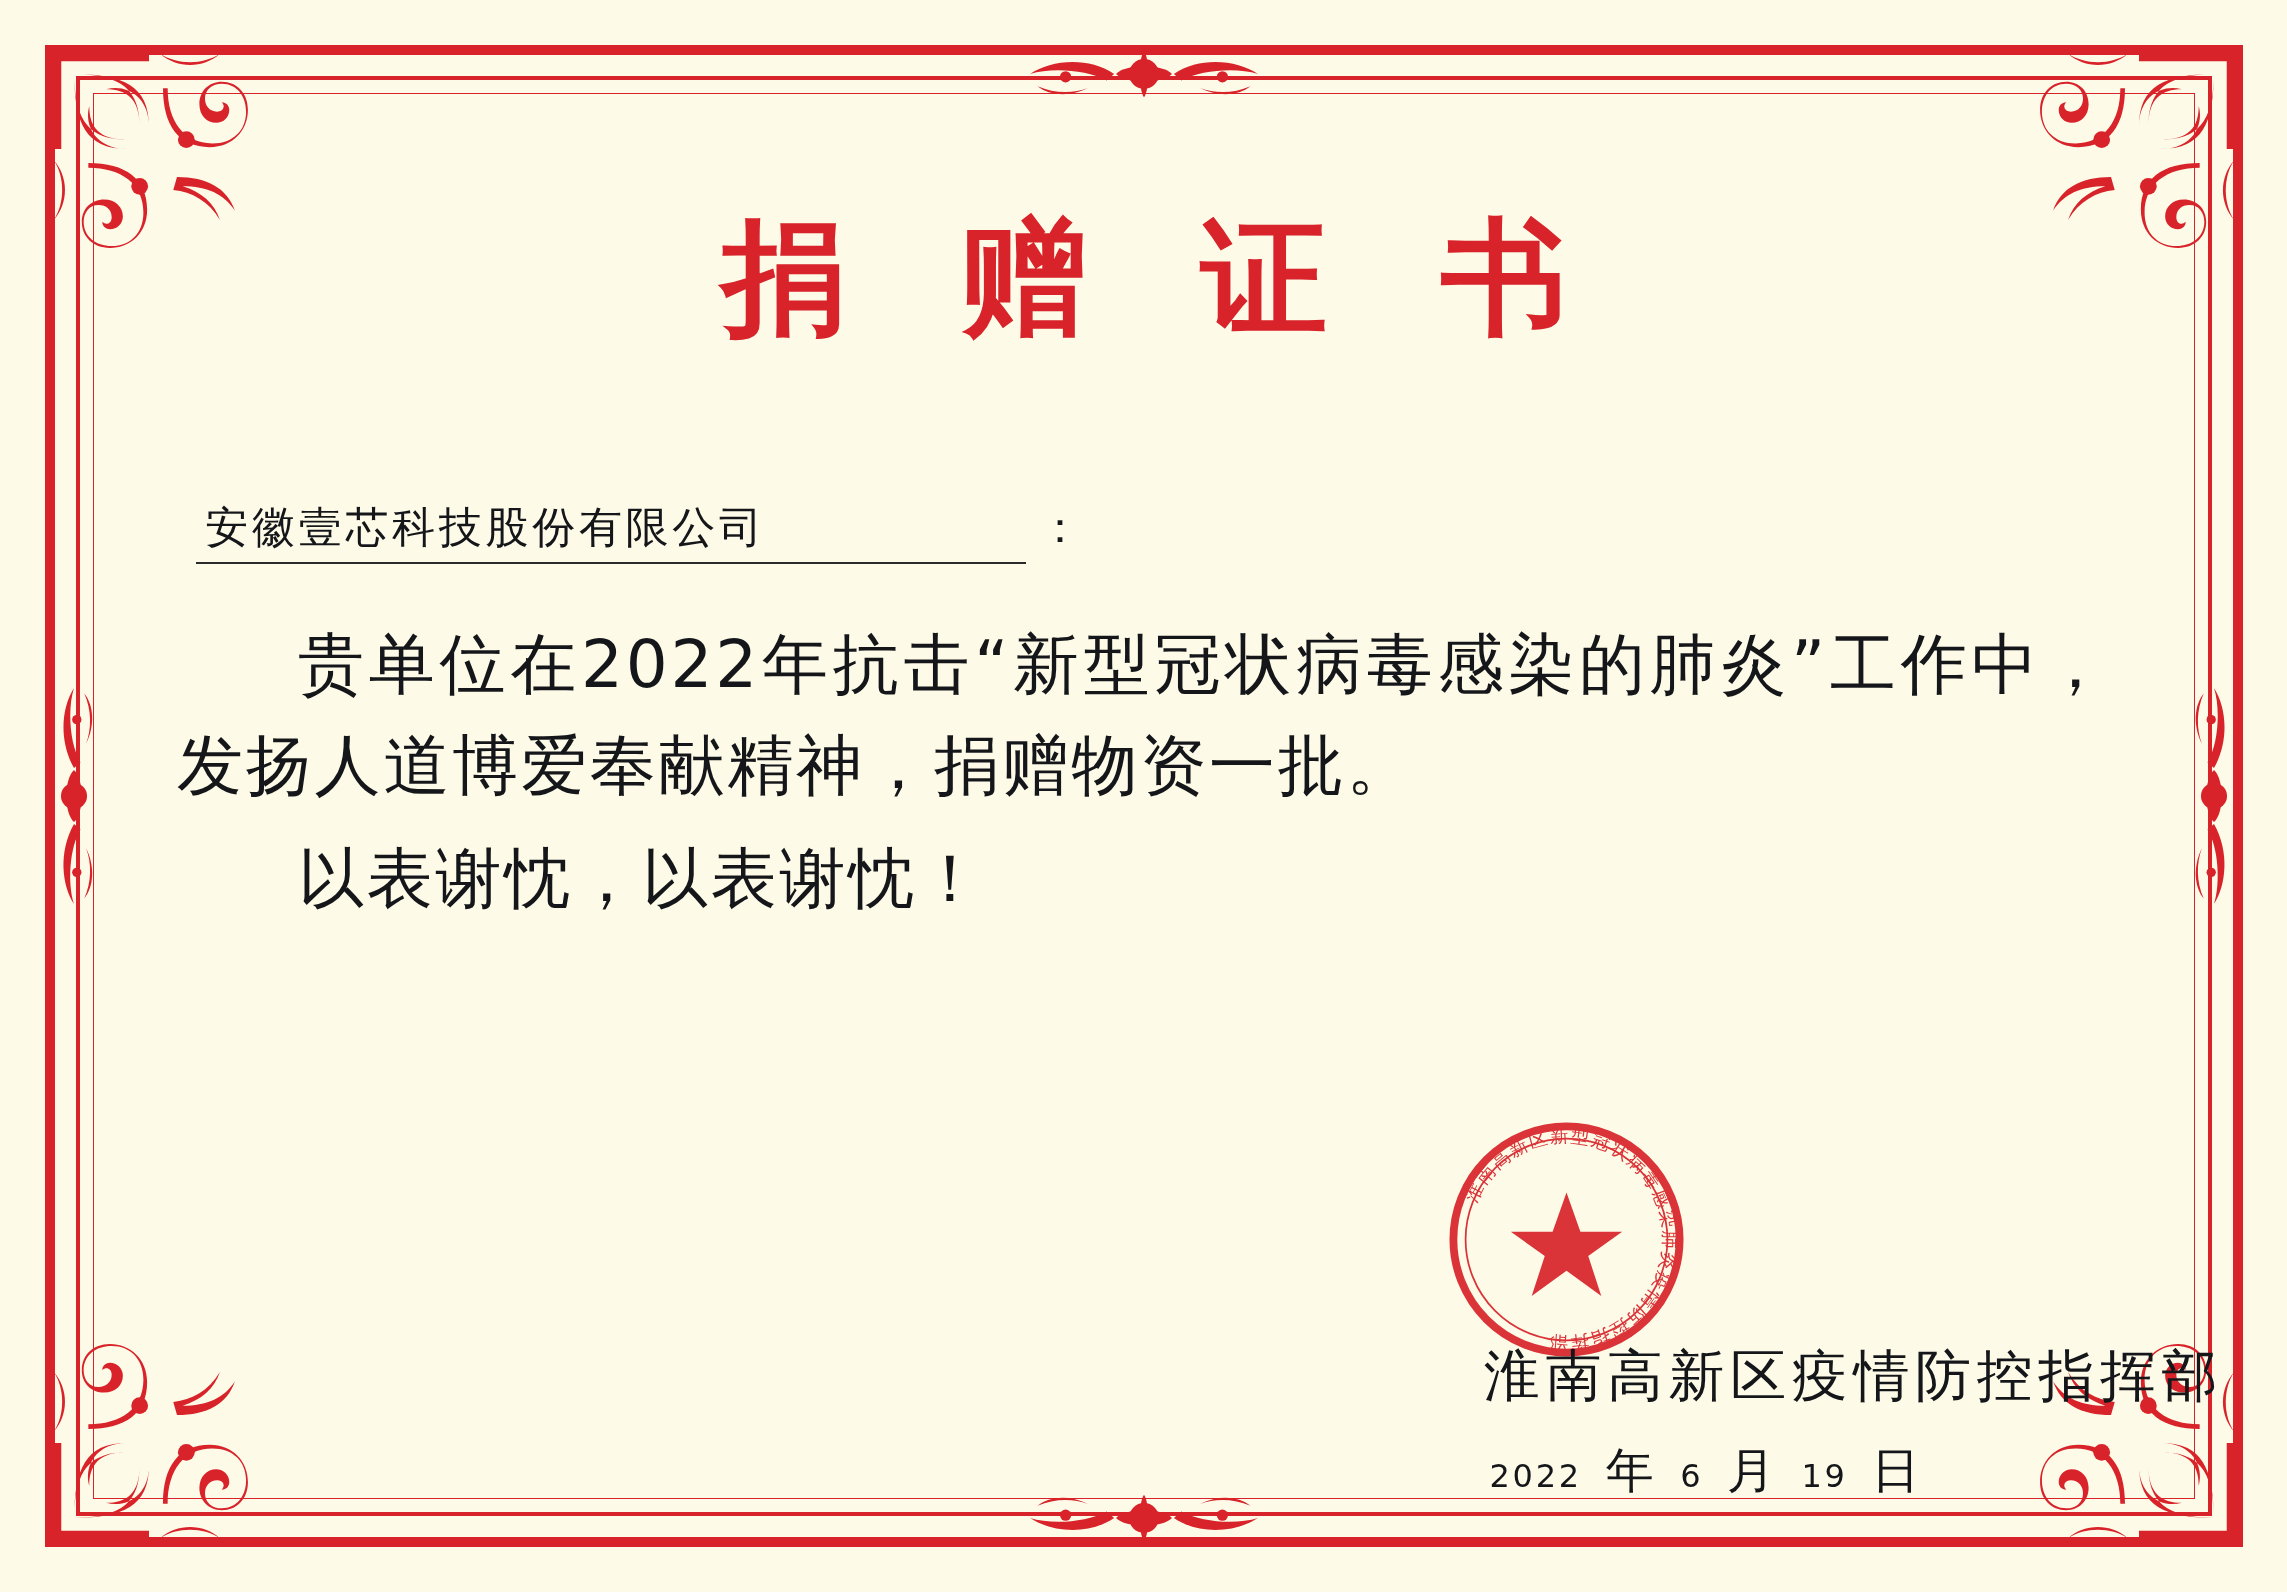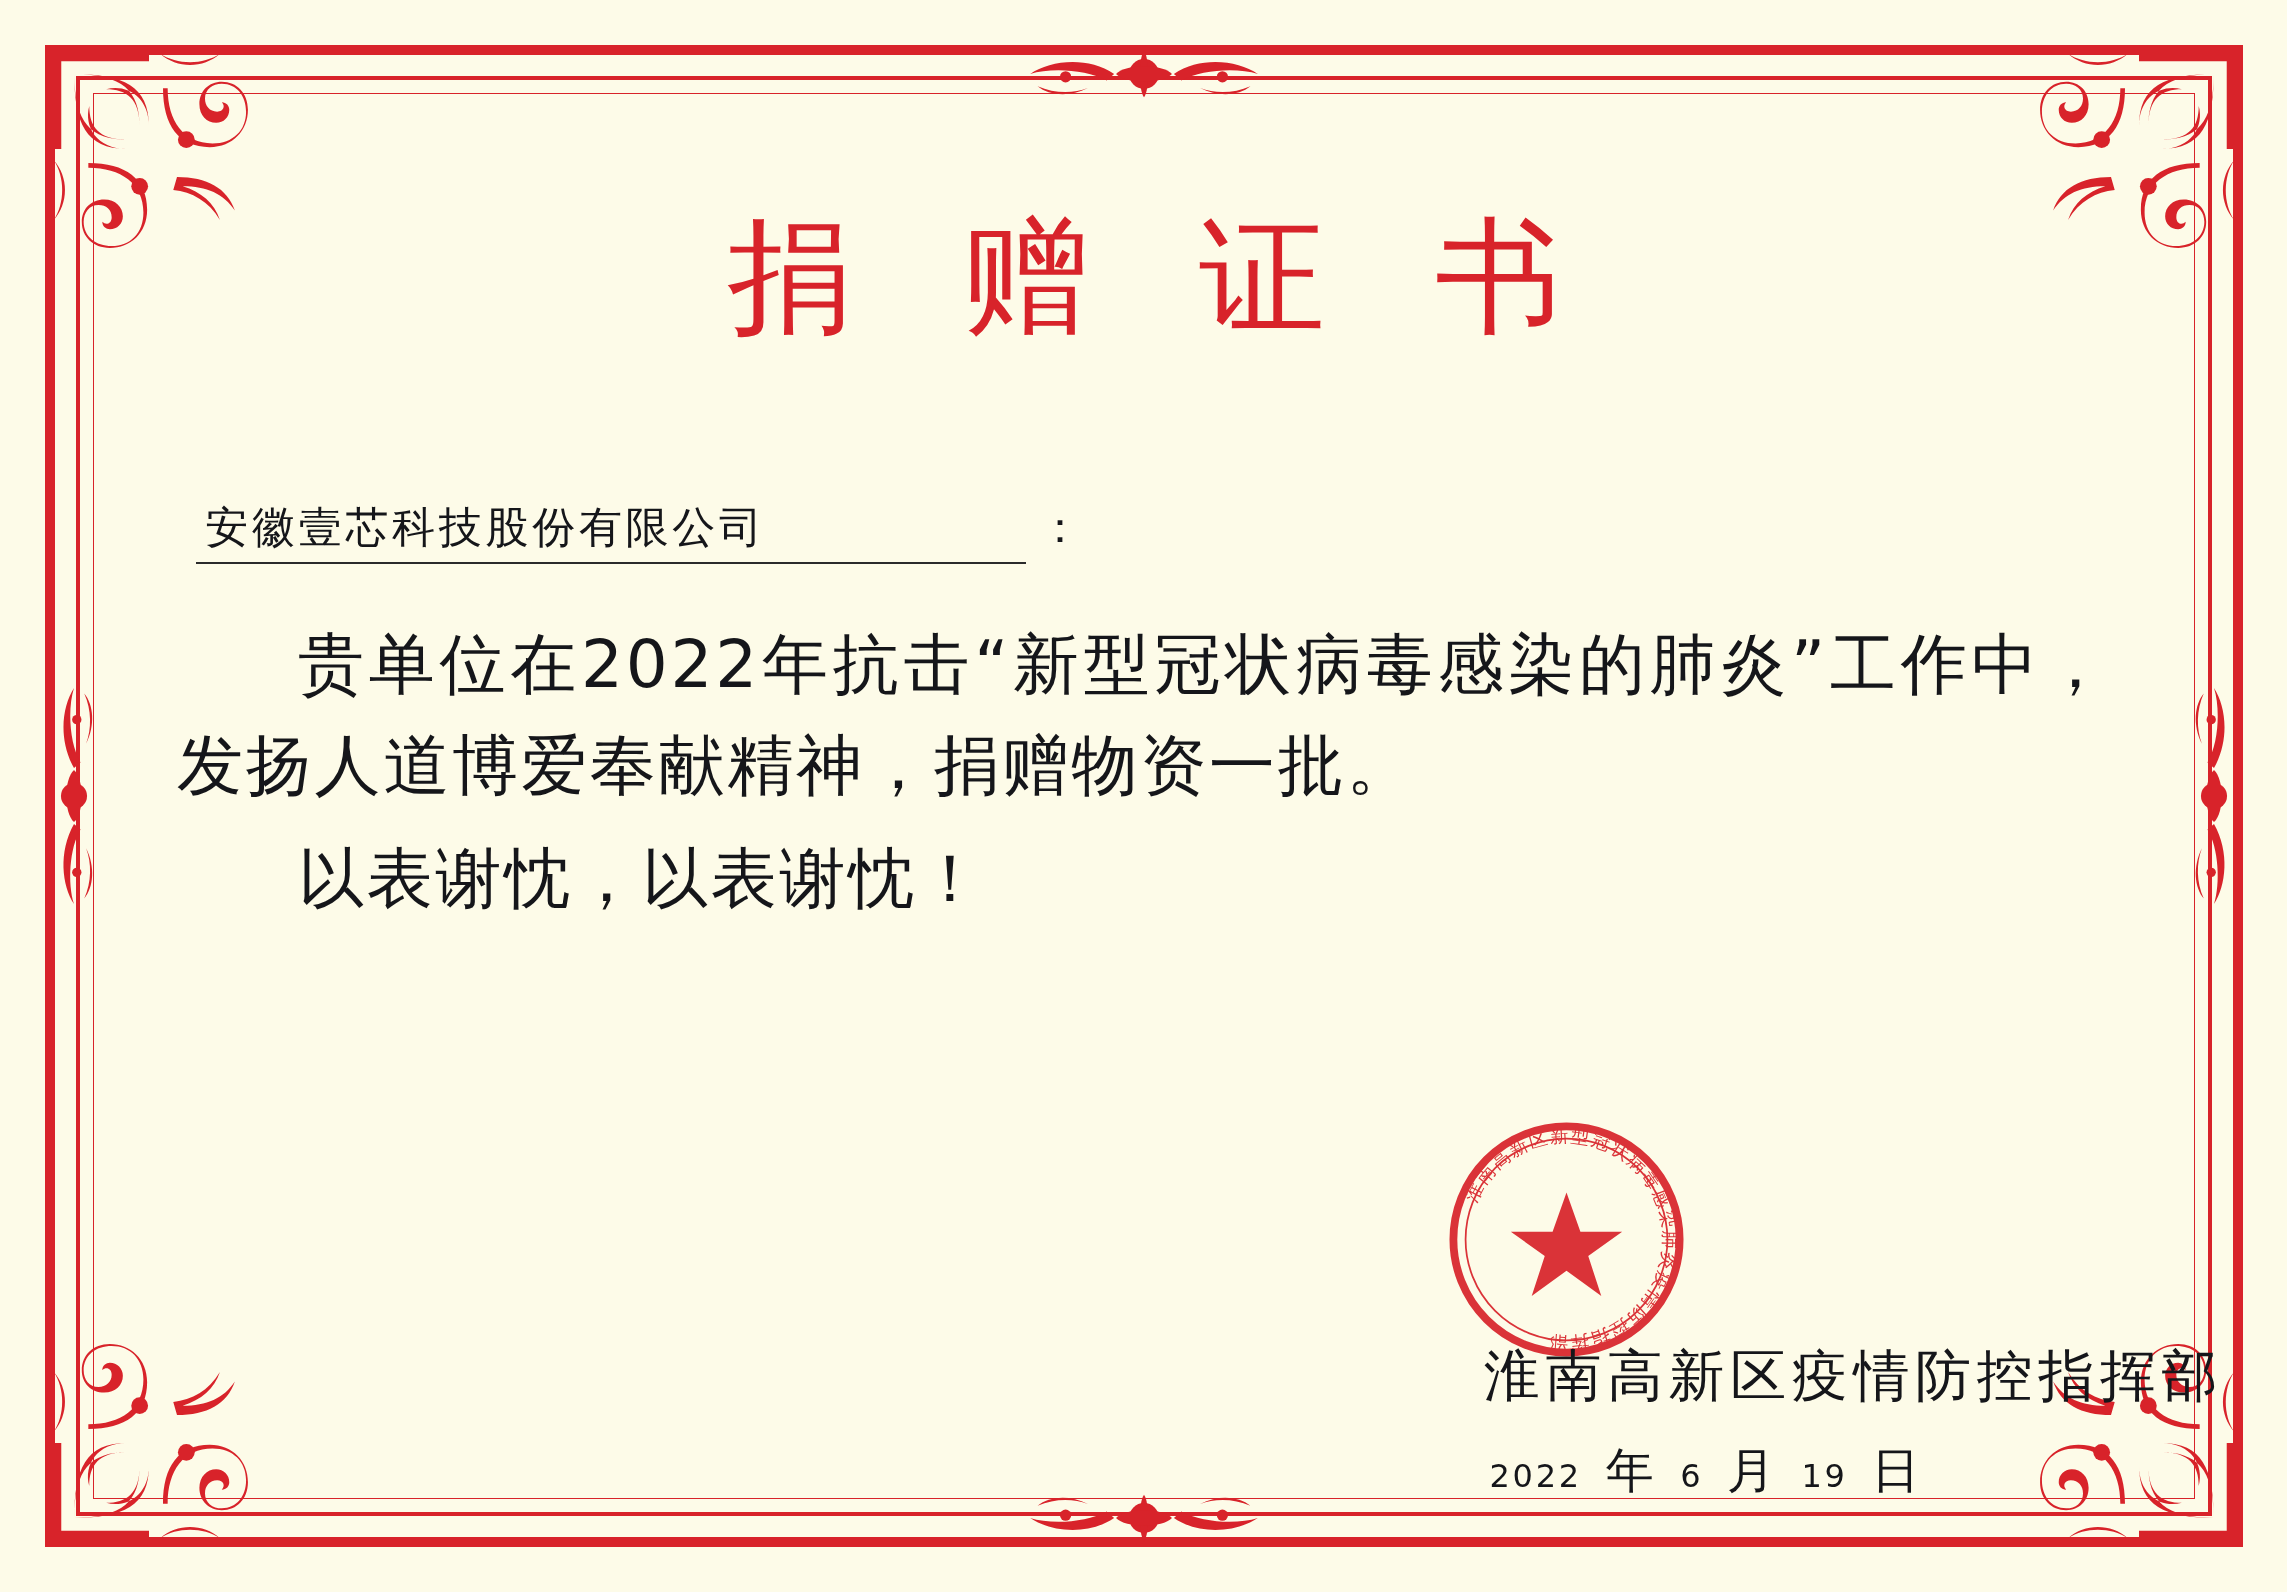--- a/index.html
+++ b/index.html
@@ -63,21 +63,21 @@
   
   .content {
     position: absolute;
     left: 140px; top: 121px; right: 140px; bottom: 121px;
   }
 
   .title {
     text-align: center;
     color: #d8232a;
     font-size: 126px;
-    font-weight: normal;
+    font-weight: bold;
     letter-spacing: 35px;
     text-indent: 35px;
     margin-top: 84px;
     font-family: "DejaVu Serif", "Liberation Serif", serif;
     line-height: 1.15;
     white-space: nowrap;
   }
 
   .recipient-row {
     margin-top: 149px;

